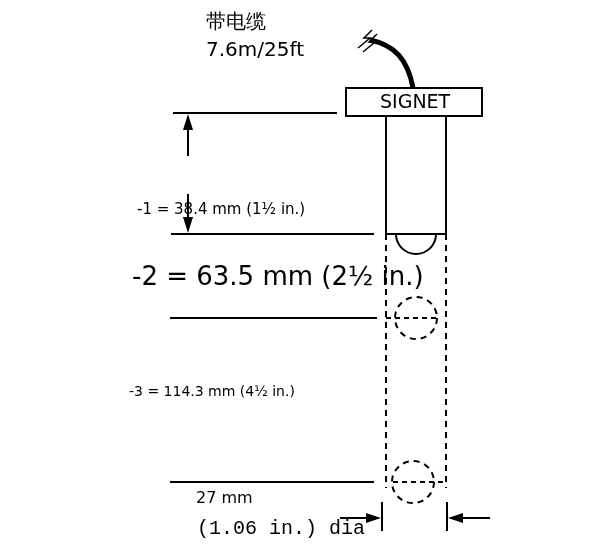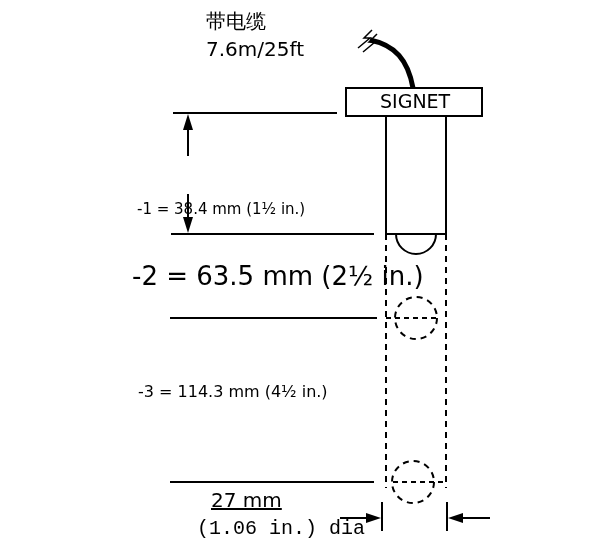--- a/index.html
+++ b/index.html
@@ -47,16 +47,16 @@
   <line x1="460" y1="518" x2="490" y2="518" stroke="#000" stroke-width="2"></line>
   <polygon points="448,518 463,513 463,523" fill="#000"></polygon>
 </svg>
 
 <div class="lbl" style="left:206px;top:11px;font-size:20px;">带电缆</div>
 <div class="lbl" style="left:206px;top:39px;font-size:20px;">7.6m/25ft</div>
 <div class="lbl" style="left:380px;top:92px;font-size:19px;">SIGNET</div>
 
 <div class="lbl" style="left:137px;top:168px;font-size:15px;margin-top:34px;">-1 = 38.4 mm (1½ in.)</div>
 <div class="lbl" style="left:132px;top:263px;font-size:26px;">-2 = 63.5 mm (2½ in.)</div>
-<div class="lbl" style="left:138px;top:384px;font-size:16px;">-3 = 114.3 mm (4½ in.)</div>
+<div class="lbl" style="left:129px;top:384px;font-size:14px;">-3 = 114.3 mm (4½ in.)</div>
 
-<div class="lbl" style="left:211px;top:490px;font-size:20px;text-decoration:underline;">27 mm</div>
+<div class="lbl" style="left:196px;top:490px;font-size:16px;">27 mm</div>
 <div class="lbl" style="left:197px;top:519px;font-size:20px;font-family:Liberation Mono, monospace;">(1.06 in.) dia</div>
 
 </body></html>

